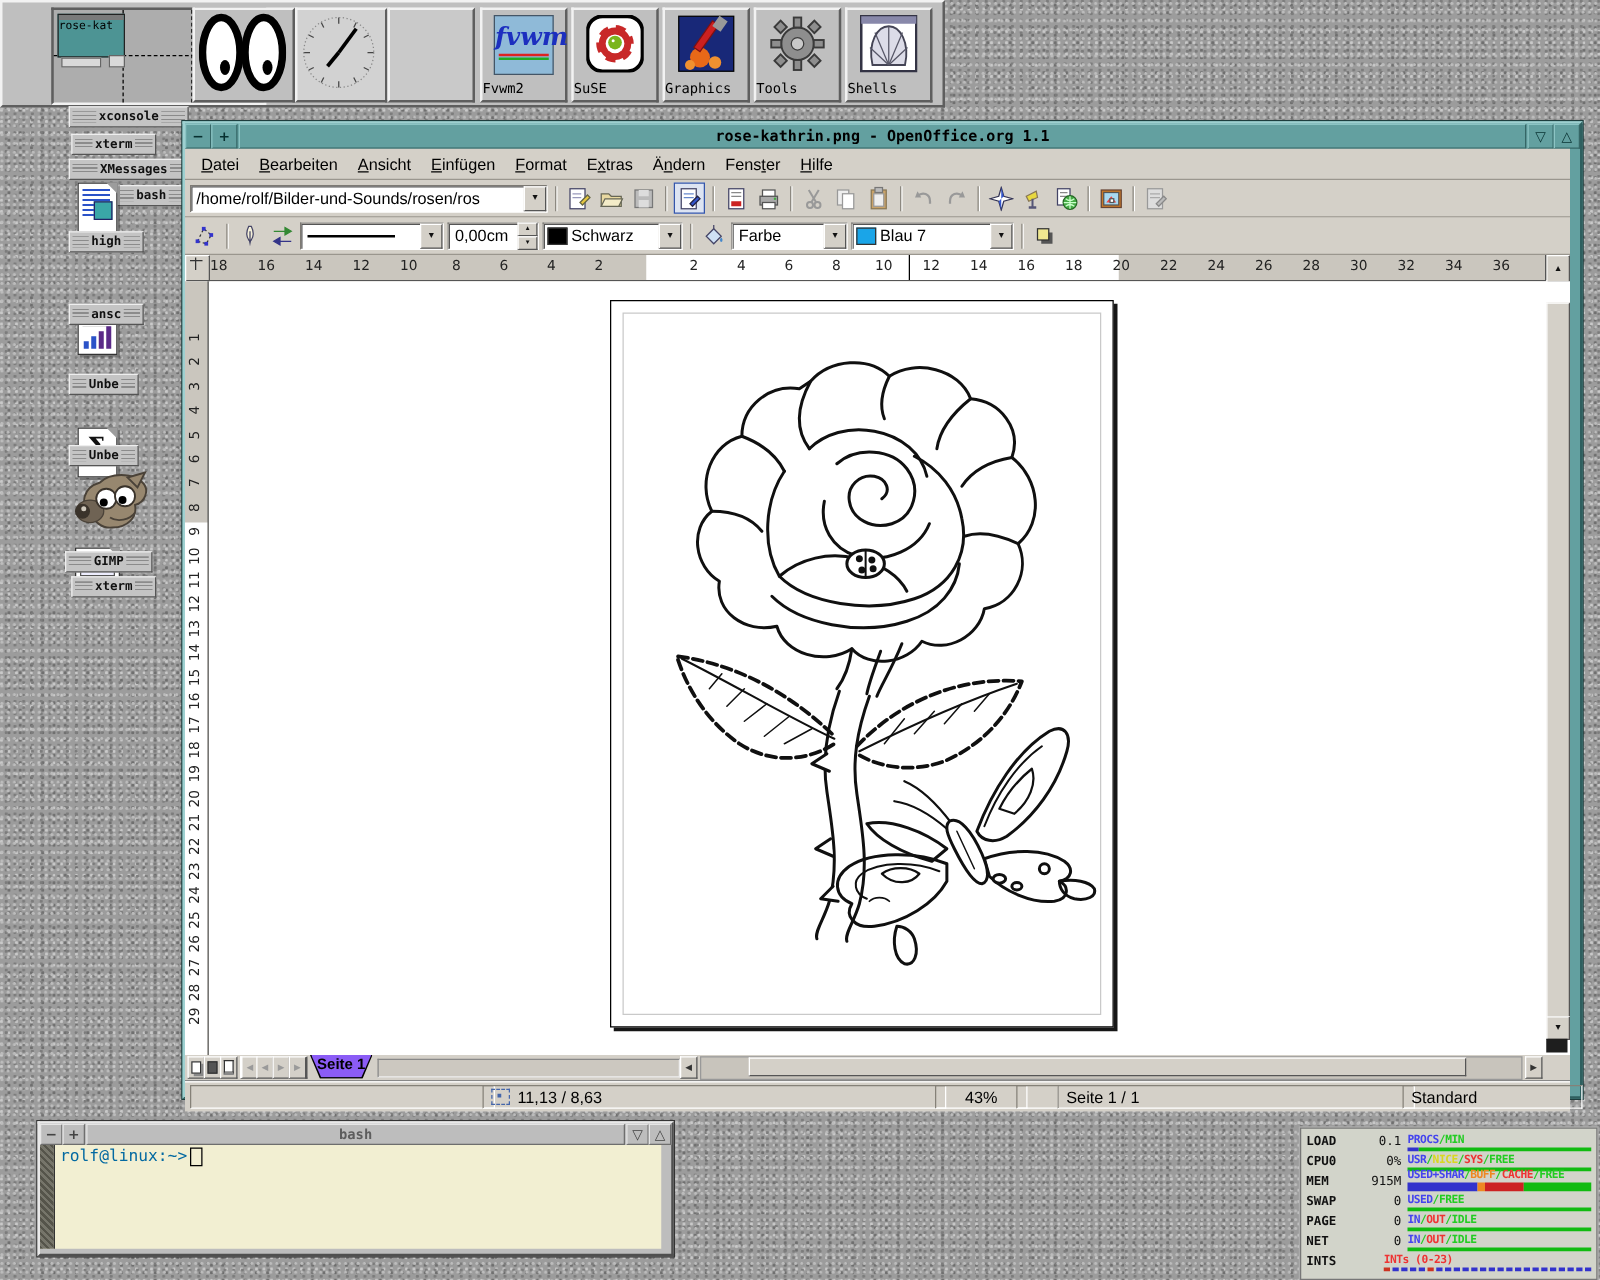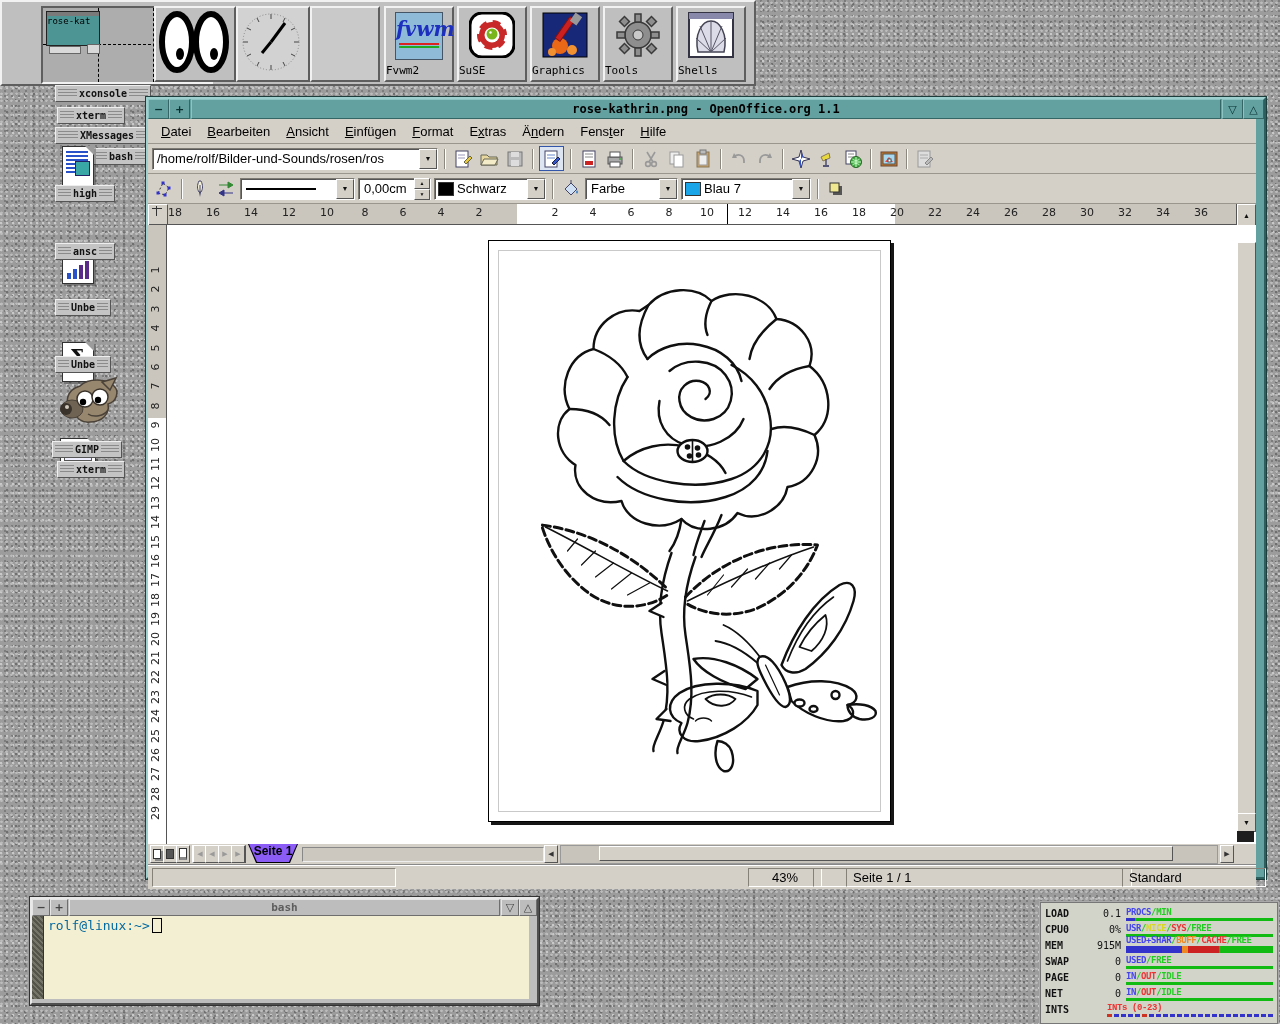--- a/index.html
+++ b/index.html
@@ -715,20 +715,24 @@
         <div id="tabstrip-rest" style="left:154px;width:240px;"></div>
         <div class="navbtn" style="left:396px;color:#333;">◀</div>
         <div id="hscroll-track">
           <div id="hthumb" class="b1out"></div>
         </div>
         <div class="navbtn" style="left:1072px;color:#333;">▶</div>
       </div>
 
       <div id="statusbar">
         <div class="scell" style="left:4px;width:230px;"></div>
+        <div class="scell" style="left:238px;width:357px;">
+          <span class="posico"></span>
+          <span>11,13 / 8,63</span>
+        </div>
         <div class="scell" style="left:600px;width:60px;justify-content:center;">
           <span>43%</span>
         </div>
         <div class="scell" style="left:665px;width:20px;"></div>
         <div class="scell" style="left:698px;width:272px;">
           <span>Seite 1 / 1</span>
         </div>
         <div class="scell" style="left:974px;width:130px;">
           <span>Standard</span>
         </div>
@@ -815,21 +819,21 @@
             <div class="xv-legend"><span style="color: rgb(68, 68, 238);">IN</span><span style="color: rgb(34, 204, 34);">/</span><span style="color: rgb(238, 51, 51);">OUT</span><span style="color: rgb(34, 204, 34);">/</span><span style="color: rgb(34, 204, 34);">IDLE</span></div>
             <div class="xv-bar">
               <span class="seg" style="width: 100%; background: rgb(17, 187, 17);"></span>
             </div>
           </div>
         </div>
         <div class="xv-row">
           <span class="xv-label">INTS</span>
           <span class="xv-value"></span>
           <div class="xv-meter">
-            <div class="xv-legend"><span style="color: rgb(238, 51, 51); font-family: Liberation Mono, monospace;">INTs (0-23)</span></div>
+            <div class="xv-legend"><span style="color: rgb(238, 51, 51);">INTs (0-23)</span></div>
             <div class="xv-dashes">
               <i style="background: rgb(204, 51, 34);"></i>
               <i style="background: rgb(51, 51, 204);"></i>
               <i style="background: rgb(51, 51, 204);"></i>
               <i style="background: rgb(51, 51, 204);"></i>
               <i style="background: rgb(51, 51, 204);"></i>
               <i style="background: rgb(204, 51, 34);"></i>
               <i style="background: rgb(51, 51, 204);"></i>
               <i style="background: rgb(51, 51, 204);"></i>
               <i style="background: rgb(51, 51, 204);"></i>

